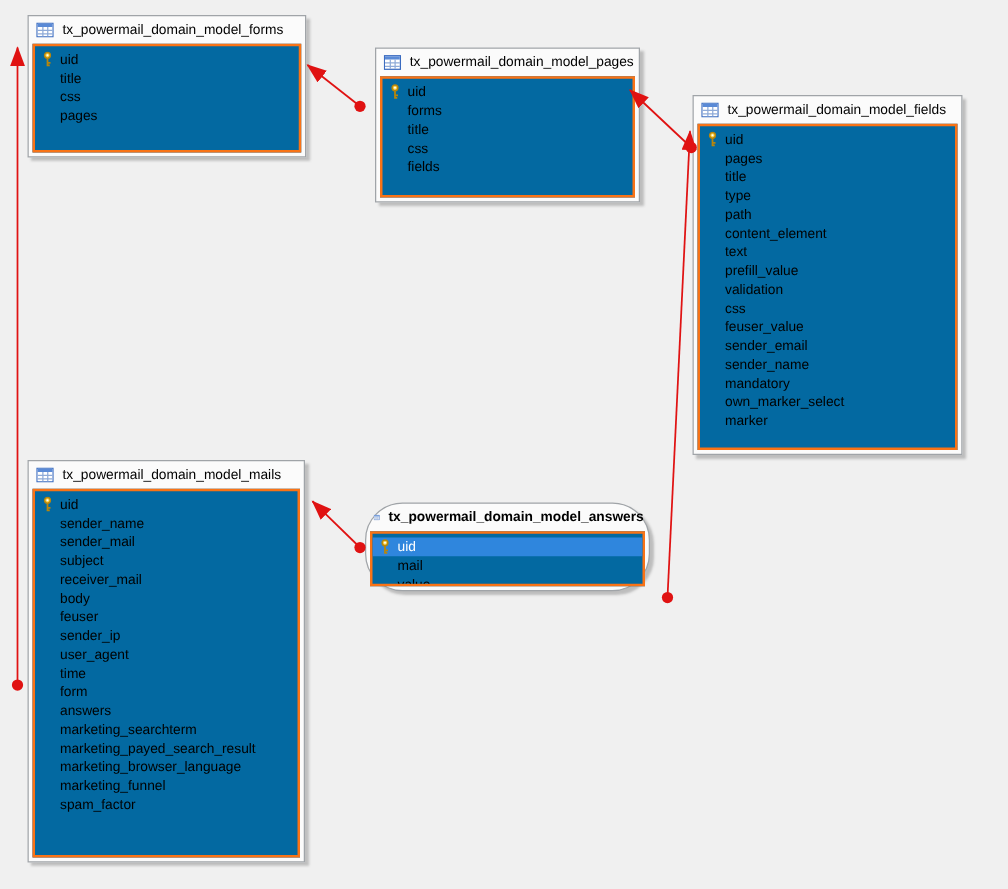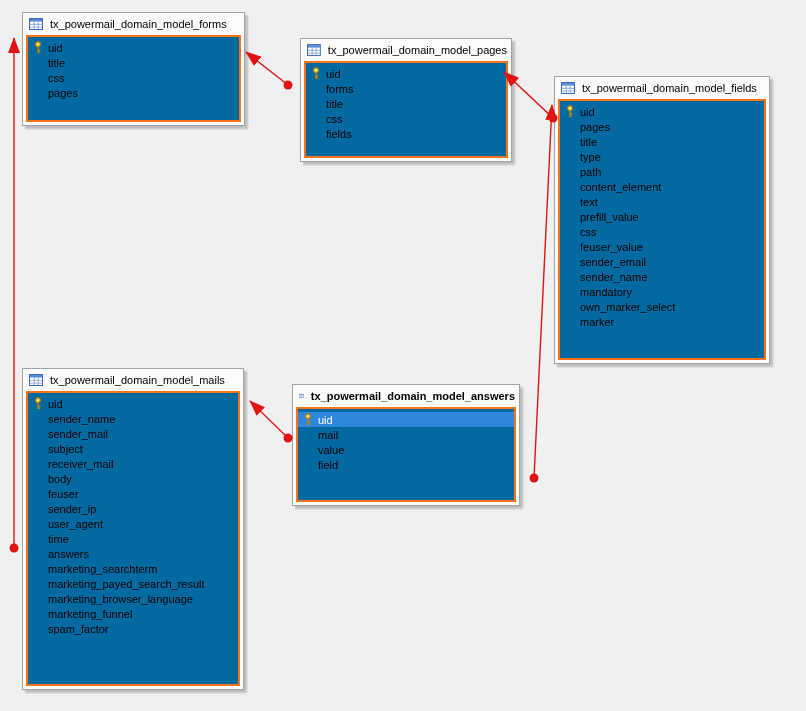--- a/index.html
+++ b/index.html
@@ -159,20 +159,24 @@
         <div class="column-row">
           <span class="key-cell"></span>
           <span class="column-name">text</span>
         </div>
         <div class="column-row">
           <span class="key-cell"></span>
           <span class="column-name">prefill_value</span>
         </div>
         <div class="column-row">
           <span class="key-cell"></span>
+          <span class="column-name">validation</span>
+        </div>
+        <div class="column-row">
+          <span class="key-cell"></span>
           <span class="column-name">css</span>
         </div>
         <div class="column-row">
           <span class="key-cell"></span>
           <span class="column-name">feuser_value</span>
         </div>
         <div class="column-row">
           <span class="key-cell"></span>
           <span class="column-name">sender_email</span>
         </div>
@@ -245,20 +249,24 @@
         <div class="column-row">
           <span class="key-cell"></span>
           <span class="column-name">user_agent</span>
         </div>
         <div class="column-row">
           <span class="key-cell"></span>
           <span class="column-name">time</span>
         </div>
         <div class="column-row">
           <span class="key-cell"></span>
+          <span class="column-name">form</span>
+        </div>
+        <div class="column-row">
+          <span class="key-cell"></span>
           <span class="column-name">answers</span>
         </div>
         <div class="column-row">
           <span class="key-cell"></span>
           <span class="column-name">marketing_searchterm</span>
         </div>
         <div class="column-row">
           <span class="key-cell"></span>
           <span class="column-name">marketing_payed_search_result</span>
         </div>
@@ -269,21 +277,21 @@
         <div class="column-row">
           <span class="key-cell"></span>
           <span class="column-name">marketing_funnel</span>
         </div>
         <div class="column-row">
           <span class="key-cell"></span>
           <span class="column-name">spam_factor</span>
         </div>
       </div>
     </div>
-    <div class="table-widget" style="left: 292px; top: 384px; width: 228px; height: 122px;">
+    <div class="table-widget" style="left: 292px; top: 402px; width: 228px; height: 71px; border-radius: 30px;">
       <div class="table-header">
         <svg width="14" height="12" viewBox="0 0 14 12">
           <rect x="0.5" y="0.5" width="13" height="11" fill="#ffffff" stroke="#3a6bc0"></rect>
           <rect x="1" y="1" width="12" height="2.6" fill="#5a8ad6"></rect>
           <path d="M1 6.3 H13 M1 9.1 H13 M5.3 3.6 V11 M9.2 3.6 V11" stroke="#8fabd8" stroke-width="1" fill="none"></path>
         </svg>
         <span class="table-title bold">tx_powermail_domain_model_answers</span>
       </div>
       <div class="table-body">
         <div class="column-row selected" style="background: rgb(47, 134, 221);">

